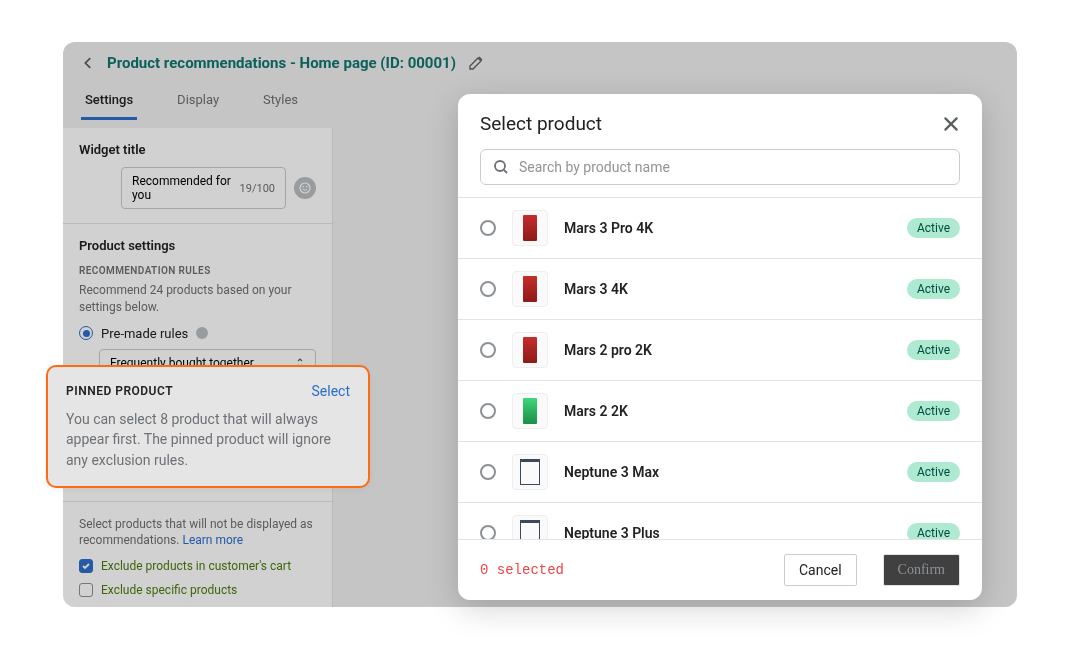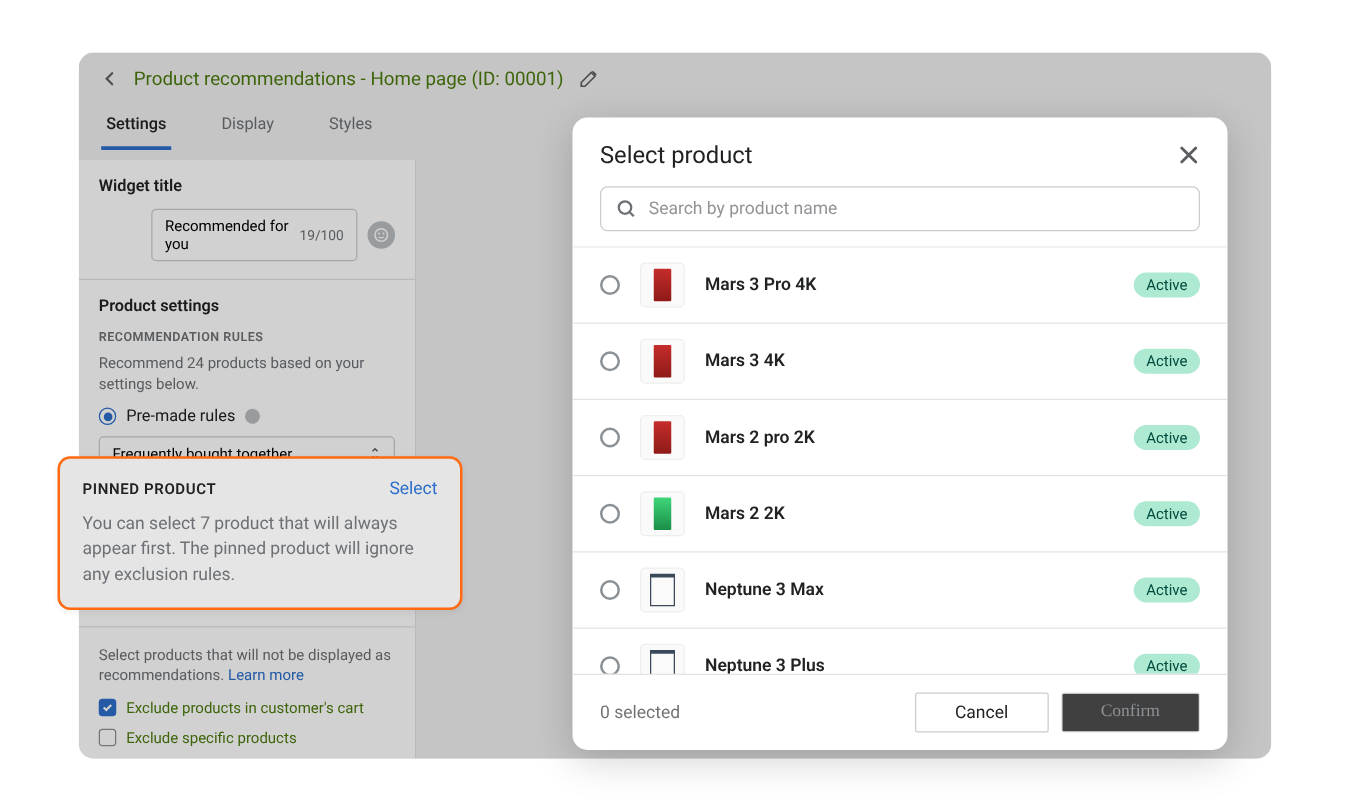--- a/index.html
+++ b/index.html
@@ -22,21 +22,21 @@
   overflow: hidden;
 }
 .topbar {
   display: flex;
   align-items: center;
   padding: 12px 18px;
   gap: 12px;
   background: #f1f1f1;
 }
 .back-icon { width: 14px; height: 14px; cursor: pointer; }
-.title { font-size: 15px; color: #4d7c0f; font-weight: 400; }
+.title { font-size: 15px; color: #0f766e; font-weight: 700; }
 .edit-icon { width: 16px; height: 16px; color: #6d7175; }
 .tabs {
   display: flex;
   gap: 36px;
   padding: 0 18px;
   background: #f1f1f1;
 }
 .tab {
   font-size: 13px;
   color: #6d7175;
@@ -81,21 +81,21 @@
 .mini-heading { font-size: 10px; font-weight: 600; letter-spacing: 0.4px; color: #6d7175; text-transform: uppercase; margin-bottom: 6px; }
 .desc { font-size: 12px; color: #6d7175; line-height: 1.4; }
 .radio-row { display: flex; align-items: center; gap: 8px; margin-top: 10px; font-size: 13px; color: #202223; }
 .radio {
   width: 14px; height: 14px; border: 1.5px solid #8c9196; border-radius: 50%;
   display: flex; align-items: center; justify-content: center;
 }
 .radio.checked { border-color: #2c6ecb; }
 .radio.checked::after { content: ''; width: 7px; height: 7px; background: #2c6ecb; border-radius: 50%; }
 .select-box {
-  margin-top: 8px; 
+  margin-top: 8px; margin-left: 20px;
   border: 1px solid #c9cccf; border-radius: 4px;
   padding: 6px 10px; font-size: 12px;
   display: flex; justify-content: space-between; align-items: center;
   background: #fff;
 }
 .chev { width: 10px; height: 10px; color: #5c5f62; }
 .info-dot { width: 12px; height: 12px; border-radius: 50%; background: #babfc3; }
 .checkbox-row { display: flex; align-items: center; gap: 8px; margin-top: 10px; font-size: 12px; color: #4d7c0f; }
 .checkbox {
   width: 14px; height: 14px; border: 1.5px solid #8c9196; border-radius: 3px;
@@ -178,25 +178,25 @@
 .prod-name { flex: 1; font-size: 14px; font-weight: 600; color: #202223; }
 .badge {
   background: #aee9d1; color: #004c3f;
   font-size: 12px; padding: 3px 10px; border-radius: 10px;
 }
 .modal-foot {
   display: flex; justify-content: space-between; align-items: center;
   padding: 14px 22px;
   border-top: 1px solid #e1e3e5;
 }
-.sel-count { font-size: 14px; color: #737373; }
+.sel-count { font-size: 14px; color: #ef4444; font-family: Liberation Mono, monospace; }
 .foot-btns { display: flex; gap: 10px; }
 .btn {
-  font-size: 14px; padding: 7px 31px; border-radius: 2px; cursor: pointer;
-  border: 1px solid #c9cccf; background: #fff; color: #202223;
+  font-size: 14px; padding: 7px 14px; border-radius: 2px; cursor: pointer;
+  border: 1px solid #c9cccf; background: #fff; color: #202223; margin-left: 16px;
 }
 .btn.primary { background: #404040; border-color: #e3e3e3; color: #8c9196; font-family: Liberation Serif, serif; }
 
 .thumb-red { background: linear-gradient(#c52d2b,#8e1a18); width:14px; height:26px; border-radius:1px; }
 .thumb-green { background: linear-gradient(#3fd67a,#1a8e48); width:14px; height:26px; border-radius:1px; }
 .thumb-frame { width:20px; height:26px; border: 1.5px solid #3b4a5a; border-top: 3px solid #3b4a5a; position:relative; }
 </style>
 </head>
 <body>
 
@@ -286,21 +286,21 @@
   </div>
 
   <div class="scrim"></div>
 </div>
 
 <div class="pinned-callout">
   <div class="pinned-head">
     <span class="pinned-title">PINNED PRODUCT</span>
     <span class="pinned-select">Select</span>
   </div>
-  <div class="pinned-body">You can select 7 product that will always appear first. The pinned product will ignore any exclusion rules.</div>
+  <div class="pinned-body">You can select 8 product that will always appear first. The pinned product will ignore any exclusion rules.</div>
 </div>
 
 <div class="modal">
   <div class="modal-head">
     <span class="modal-title">Select product</span>
     <svg class="close-icon" viewBox="0 0 16 16">
         <path d="M3 3 L13 13 M13 3 L3 13" stroke="#5c5f62" stroke-width="2" stroke-linecap="round"></path>
       </svg>
   </div>
   <div class="search-wrap">

